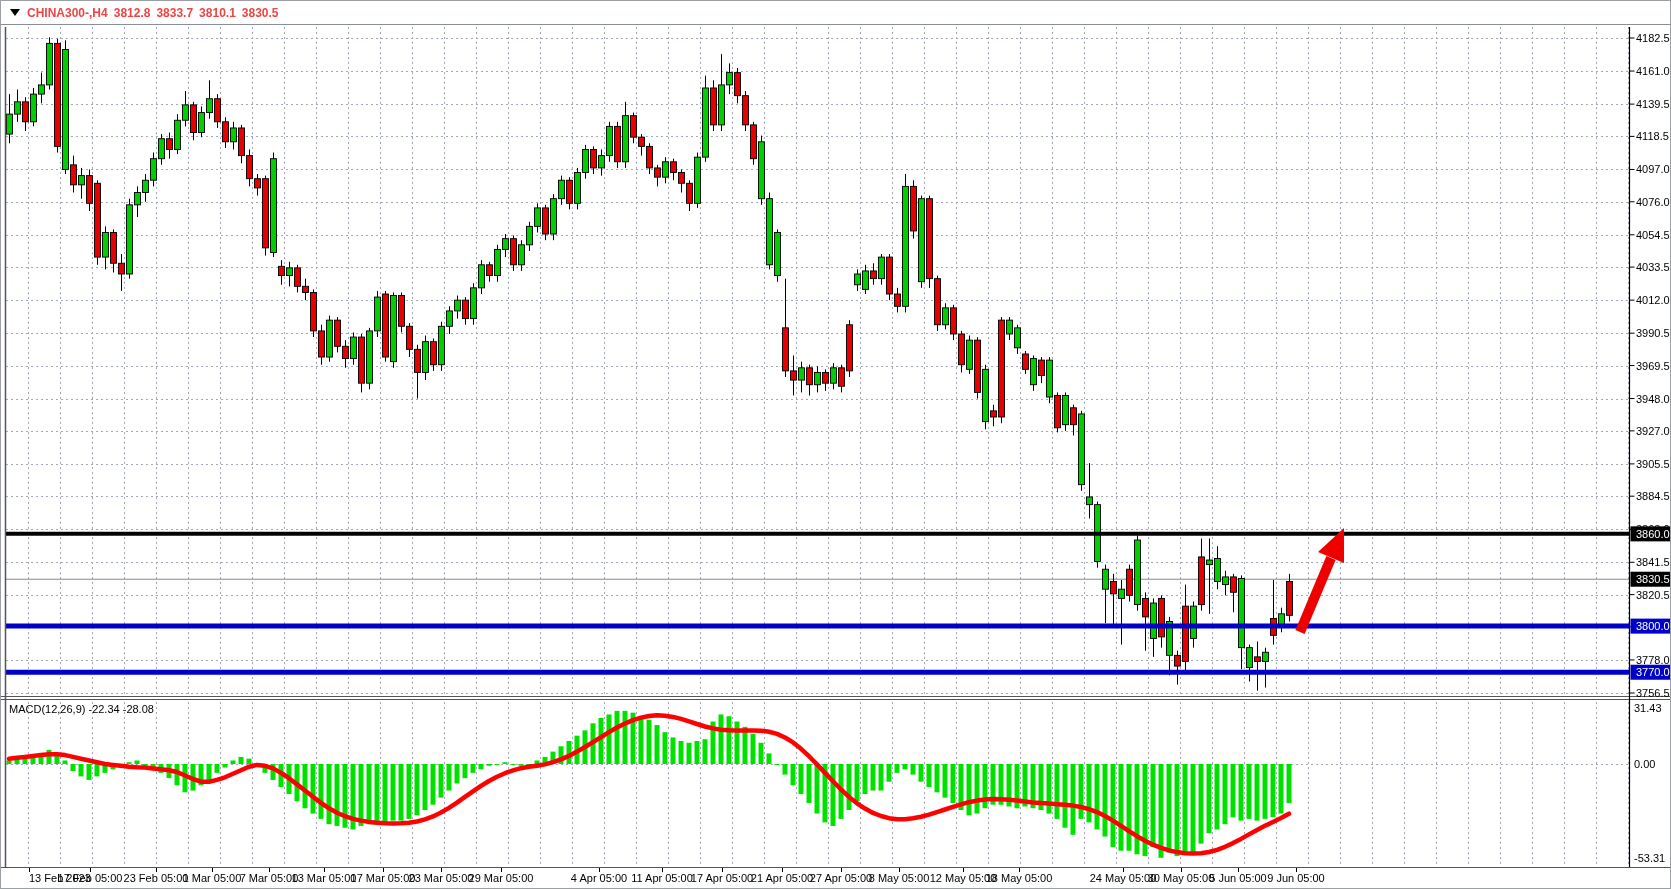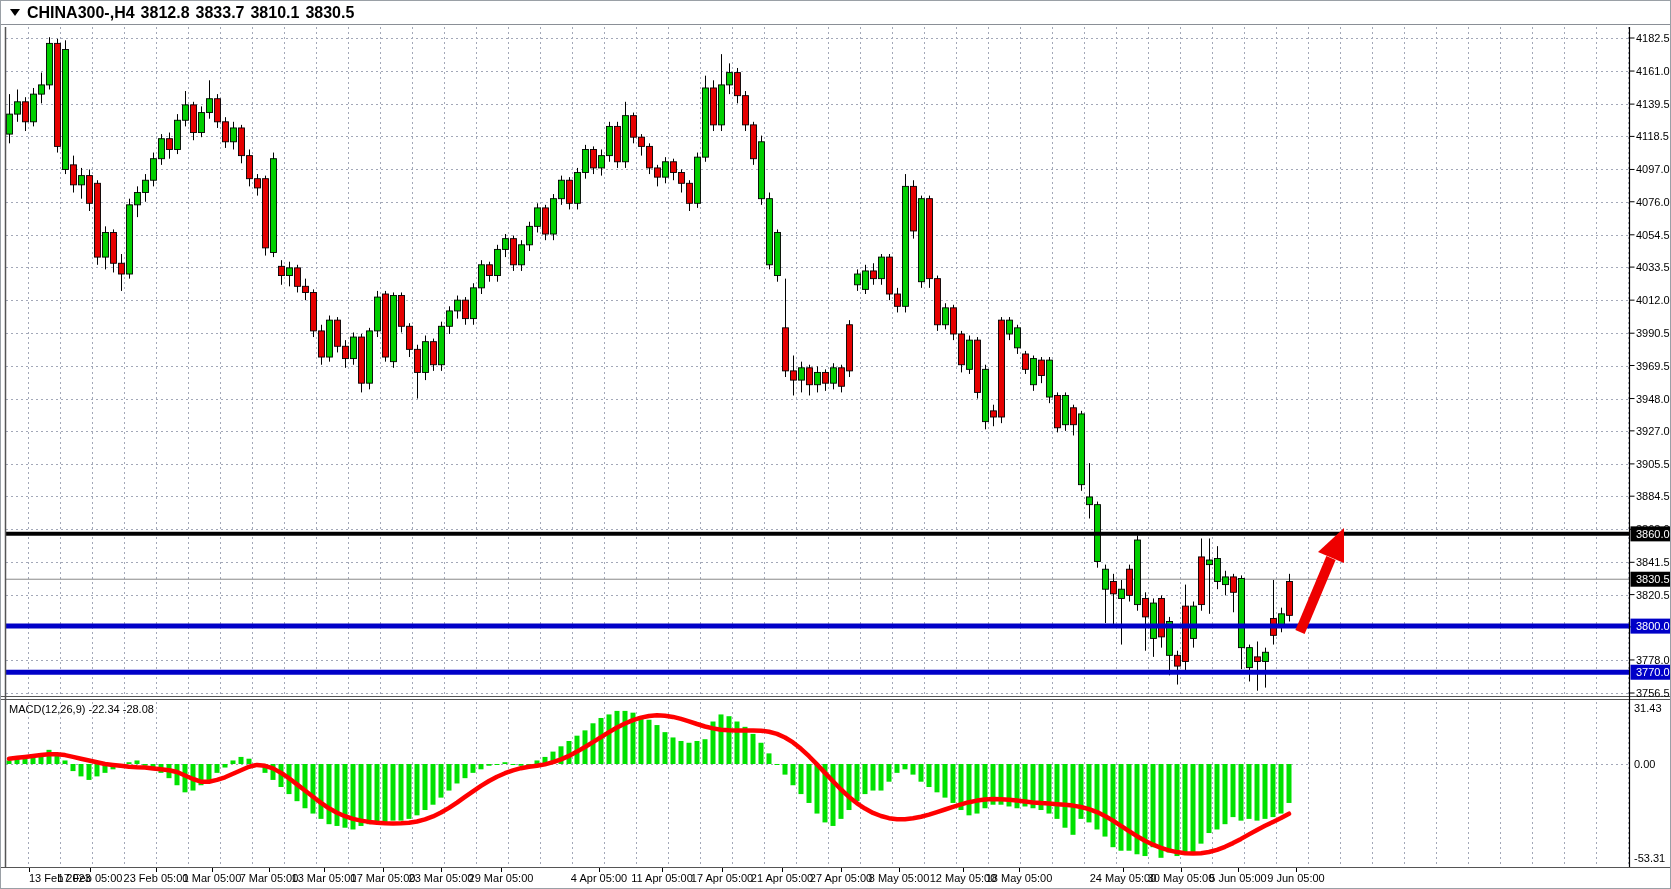--- a/index.html
+++ b/index.html
@@ -3,21 +3,21 @@
 <meta charset="utf-8">
 <style>
   html,body{margin:0;padding:0;background:#ffffff;}
   body{font-family:"Liberation Sans", sans-serif;}
   .window{position:relative;width:1671px;height:889px;background:#ffffff;
           border:1px solid #9aa0a6;box-sizing:border-box;overflow:hidden;}
   .quote-bar{position:absolute;left:0;top:0;width:100%;height:24px;background:#ffffff;
              border-bottom:1px solid #8a8f96;display:flex;align-items:center;box-sizing:border-box;}
   .tri{width:0;height:0;border-left:5px solid transparent;border-right:5px solid transparent;
        border-top:7px solid #000;margin-left:9px;margin-right:7px;}
-  .qtext{font-size:16px;font-weight:bold;color:#000000;letter-spacing:0px;white-space:pre;}
+  .qtext{font-size:12px;font-weight:bold;color:#ef4444;letter-spacing:0px;white-space:pre;}
   .qtext span{margin-right:6px;}
   #chart{position:absolute;left:0;top:0;}
   svg text{font-family:"Liberation Sans", sans-serif;}
 </style>
 </head>
 <body>
 
 <div class="window">
   <svg id="chart" width="1671" height="889">
       <rect x="0" y="0" width="1671" height="889" fill="#ffffff"></rect>

